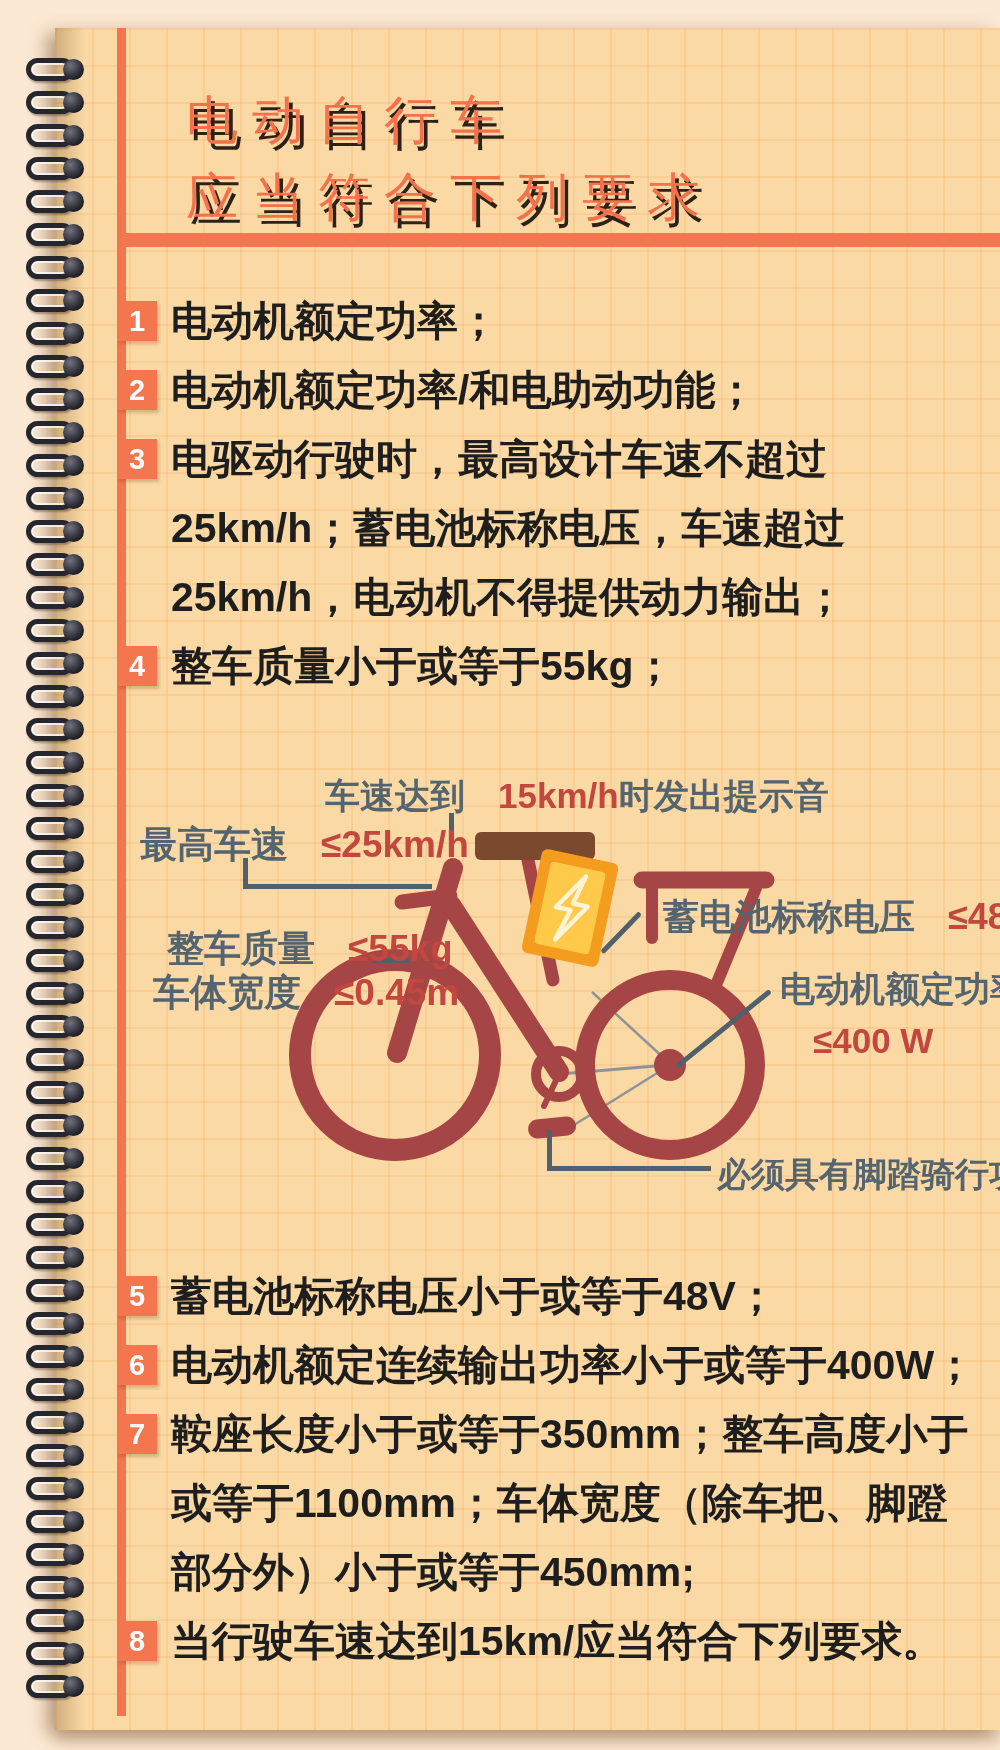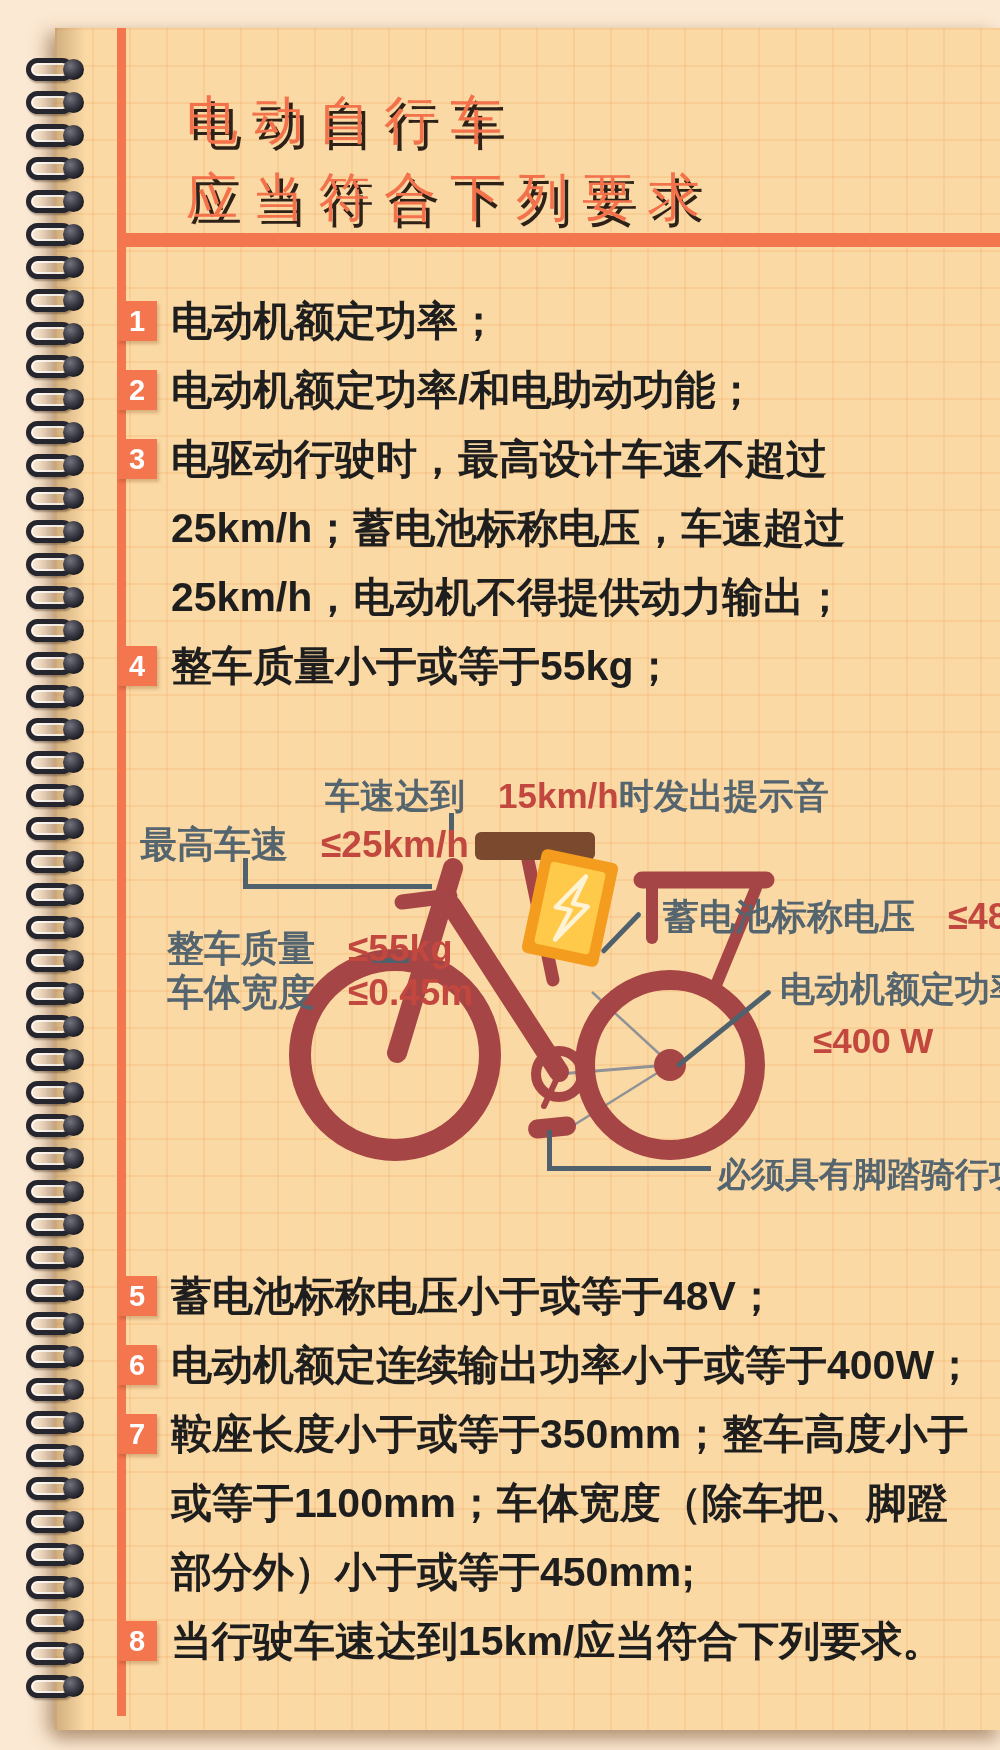--- a/index.html
+++ b/index.html
@@ -326,21 +326,21 @@
 
       <div class="dlabel" style="left:270px;top:745px;font-size:35px;">
         <span class="lg">车速达到</span><span class="lr">15km/h</span><span class="lg">时发出提示音</span>
       </div>
       <div class="dlabel" style="left:85px;top:792px;font-size:37px;">
         <span class="lg">最高车速</span><span class="lr">≤25km/h</span>
       </div>
       <div class="dlabel" style="left:112px;top:896px;font-size:37px;">
         <span class="lg">整车质量</span><span class="lr">≤55kg</span>
       </div>
-      <div class="dlabel" style="left:112px;top:940px;font-size:37px;">
+      <div class="dlabel" style="left:98px;top:940px;font-size:37px;">
         <span class="lg">车体宽度</span><span class="lr">≤0.45m</span>
       </div>
       <div class="dlabel" style="left:608px;top:865px;font-size:36px;">
         <span class="lg">蓄电池标称电压</span><span class="lr">≤48 V</span>
       </div>
       <div class="dlabel" style="left:725px;top:938px;font-size:35px;">
         <div class="lg">电动机额定功率</div>
         <div class="lr" style="margin-top:8px;">≤400 W</div>
       </div>
       <div class="dlabel lg" style="left:662px;top:1124px;font-size:34px;">必须具有脚踏骑行功能</div>

